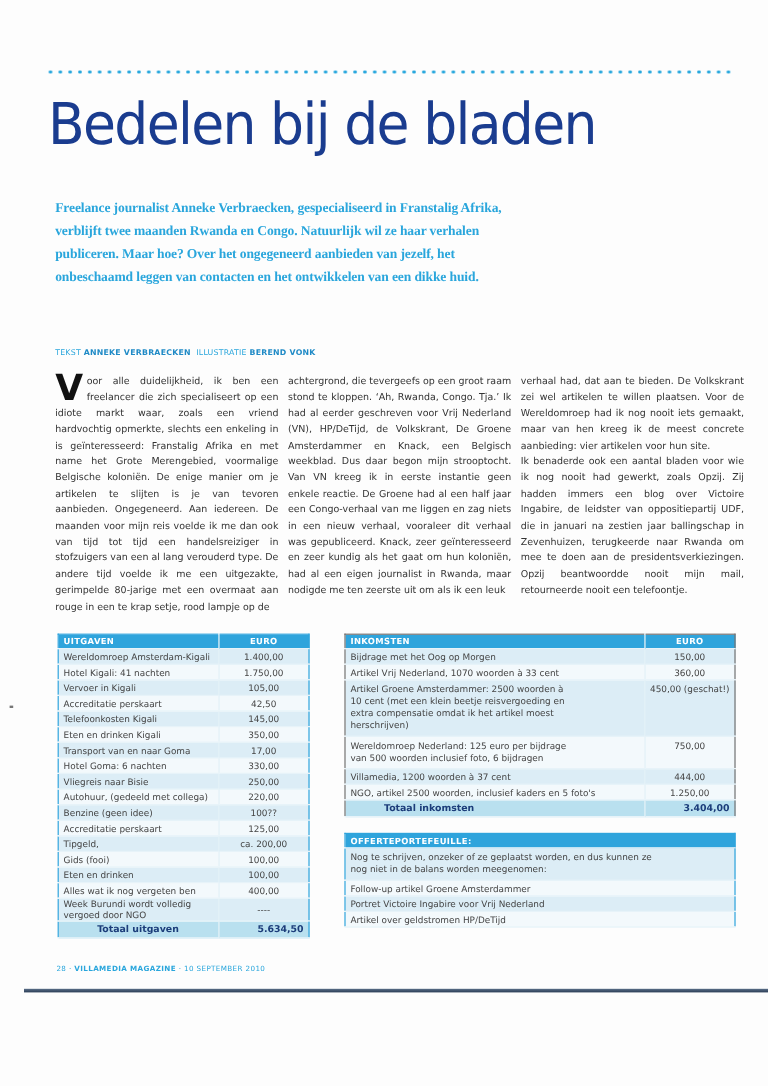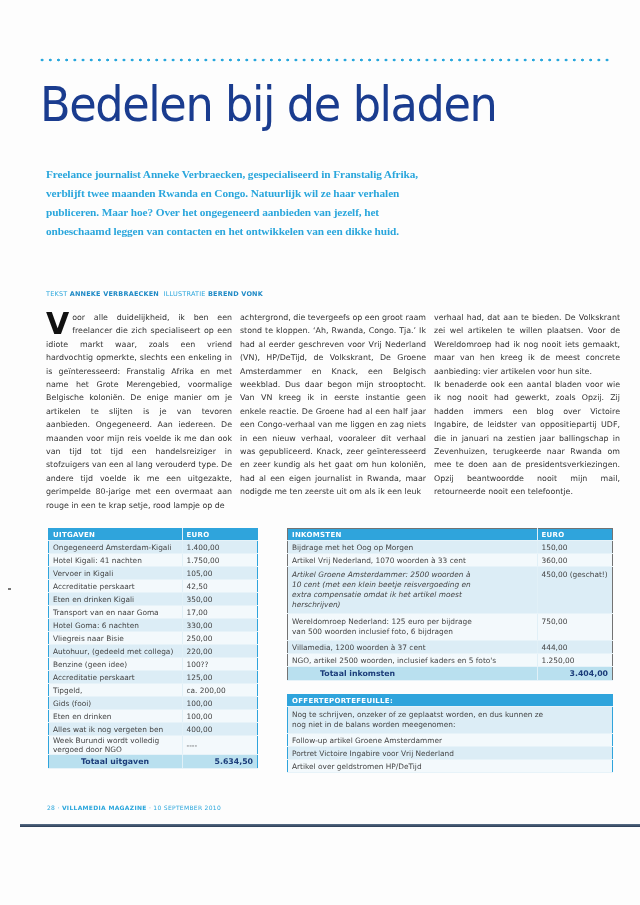--- a/index.html
+++ b/index.html
@@ -34,21 +34,21 @@
     .col1 { left: 46px; }
     .col2 { left: 240px; }
     .col3 { left: 434px; }
     .dropcap {
       float: left; font-size: 30px; line-height: 24px; font-weight: bold; color: #111;
       margin-right: 3px; margin-top: 1px;
     }
 
     table.box { border-collapse: collapse; position: absolute; font-size: 7.4px; color: #444; }
     table.box td { padding: 0 4px; height: 13px; border-bottom: 1px solid #e7f3f9; margin-left: 16px; }
-    table.box td.val { text-align: left; border-left: 1px solid #e1f0f7; white-space: nowrap; }
+    table.box td.val { text-align: center; border-left: 1px solid #e1f0f7; white-space: nowrap; }
     table.box tr:nth-child(even) td { background: #dcedf6; }
     table.box tr:nth-child(odd) td { background: #f3f9fc; }
     table.box tr.head td { background: #2fa4dc; color: #fff; font-weight: bold; font-size: 7px; letter-spacing: 0.3px; height: 12px; }
     table.box tr.total td { background: #b9e0ef; color: #1c3d7a; font-weight: bold; font-size: 7.8px; height: 14px; padding-left: 32px; }
     .uitgaven { left: 48px; top: 528px; width: 210px; border: 1px solid #2fa4dc; }
     .inkomsten { left: 287px; top: 528px; width: 326px; border: 1px solid #737373; }
     .offerte { left: 287px; top: 694px; width: 326px; border: 1px solid #2fa4dc; }
     table.box td.multi { height: auto; padding-top: 3px; padding-bottom: 3px; line-height: 10px; vertical-align: top; }
 
     .footer {
@@ -85,34 +85,38 @@
   <p>Ik benaderde ook een aantal bladen voor wie ik nog nooit had gewerkt, zoals Opzij. Zij hadden immers een blog over Victoire Ingabire, de leidster van oppositiepartij UDF, die in januari na zestien jaar ballingschap in Zevenhuizen, terugkeerde naar Rwanda om mee te doen aan de presidentsverkiezingen. Opzij beantwoordde nooit mijn mail, retourneerde nooit een telefoontje.</p>
 </div>
 
 <table class="box uitgaven">
   <tbody id="uitgaven-body">
     <tr class="head">
       <td>UITGAVEN</td>
       <td class="val">EURO</td>
     </tr>
   <tr>
-        <td>Ongegeneerd Amsterdam-Kigali</td>
+        <td>Wereldomroep Amsterdam-Kigali</td>
         <td class="val">1.400,00</td>
       </tr>
       <tr>
         <td>Hotel Kigali: 41 nachten</td>
         <td class="val">1.750,00</td>
       </tr>
       <tr>
         <td>Vervoer in Kigali</td>
         <td class="val">105,00</td>
       </tr>
       <tr>
         <td>Accreditatie perskaart</td>
         <td class="val">42,50</td>
+      </tr>
+      <tr>
+        <td>Telefoonkosten Kigali</td>
+        <td class="val">145,00</td>
       </tr>
       <tr>
         <td>Eten en drinken Kigali</td>
         <td class="val">350,00</td>
       </tr>
       <tr>
         <td>Transport van en naar Goma</td>
         <td class="val">17,00</td>
       </tr>
       <tr>
@@ -170,21 +174,21 @@
     </tr>
   <tr>
         <td>Bijdrage met het Oog op Morgen</td>
         <td class="val">150,00</td>
       </tr>
       <tr>
         <td>Artikel Vrij Nederland, 1070 woorden à 33 cent</td>
         <td class="val">360,00</td>
       </tr>
       <tr>
-        <td class="multi" style="padding-right: 60px; font-style: italic;">Artikel Groene Amsterdammer: 2500 woorden à 10 cent (met een klein beetje reisvergoeding en extra compensatie omdat ik het artikel moest herschrijven)</td>
+        <td class="multi" style="padding-right: 60px;">Artikel Groene Amsterdammer: 2500 woorden à 10 cent (met een klein beetje reisvergoeding en extra compensatie omdat ik het artikel moest herschrijven)</td>
         <td class="val multi" style="white-space: normal; width: 56px;">450,00 (geschat!)</td>
       </tr>
       <tr>
         <td class="multi" style="padding-right: 60px;">Wereldomroep Nederland: 125 euro per bijdrage van 500 woorden inclusief foto, 6 bijdragen</td>
         <td class="val multi" style="white-space: normal; width: 56px;">750,00</td>
       </tr>
       <tr>
         <td>Villamedia, 1200 woorden à 37 cent</td>
         <td class="val">444,00</td>
       </tr>

